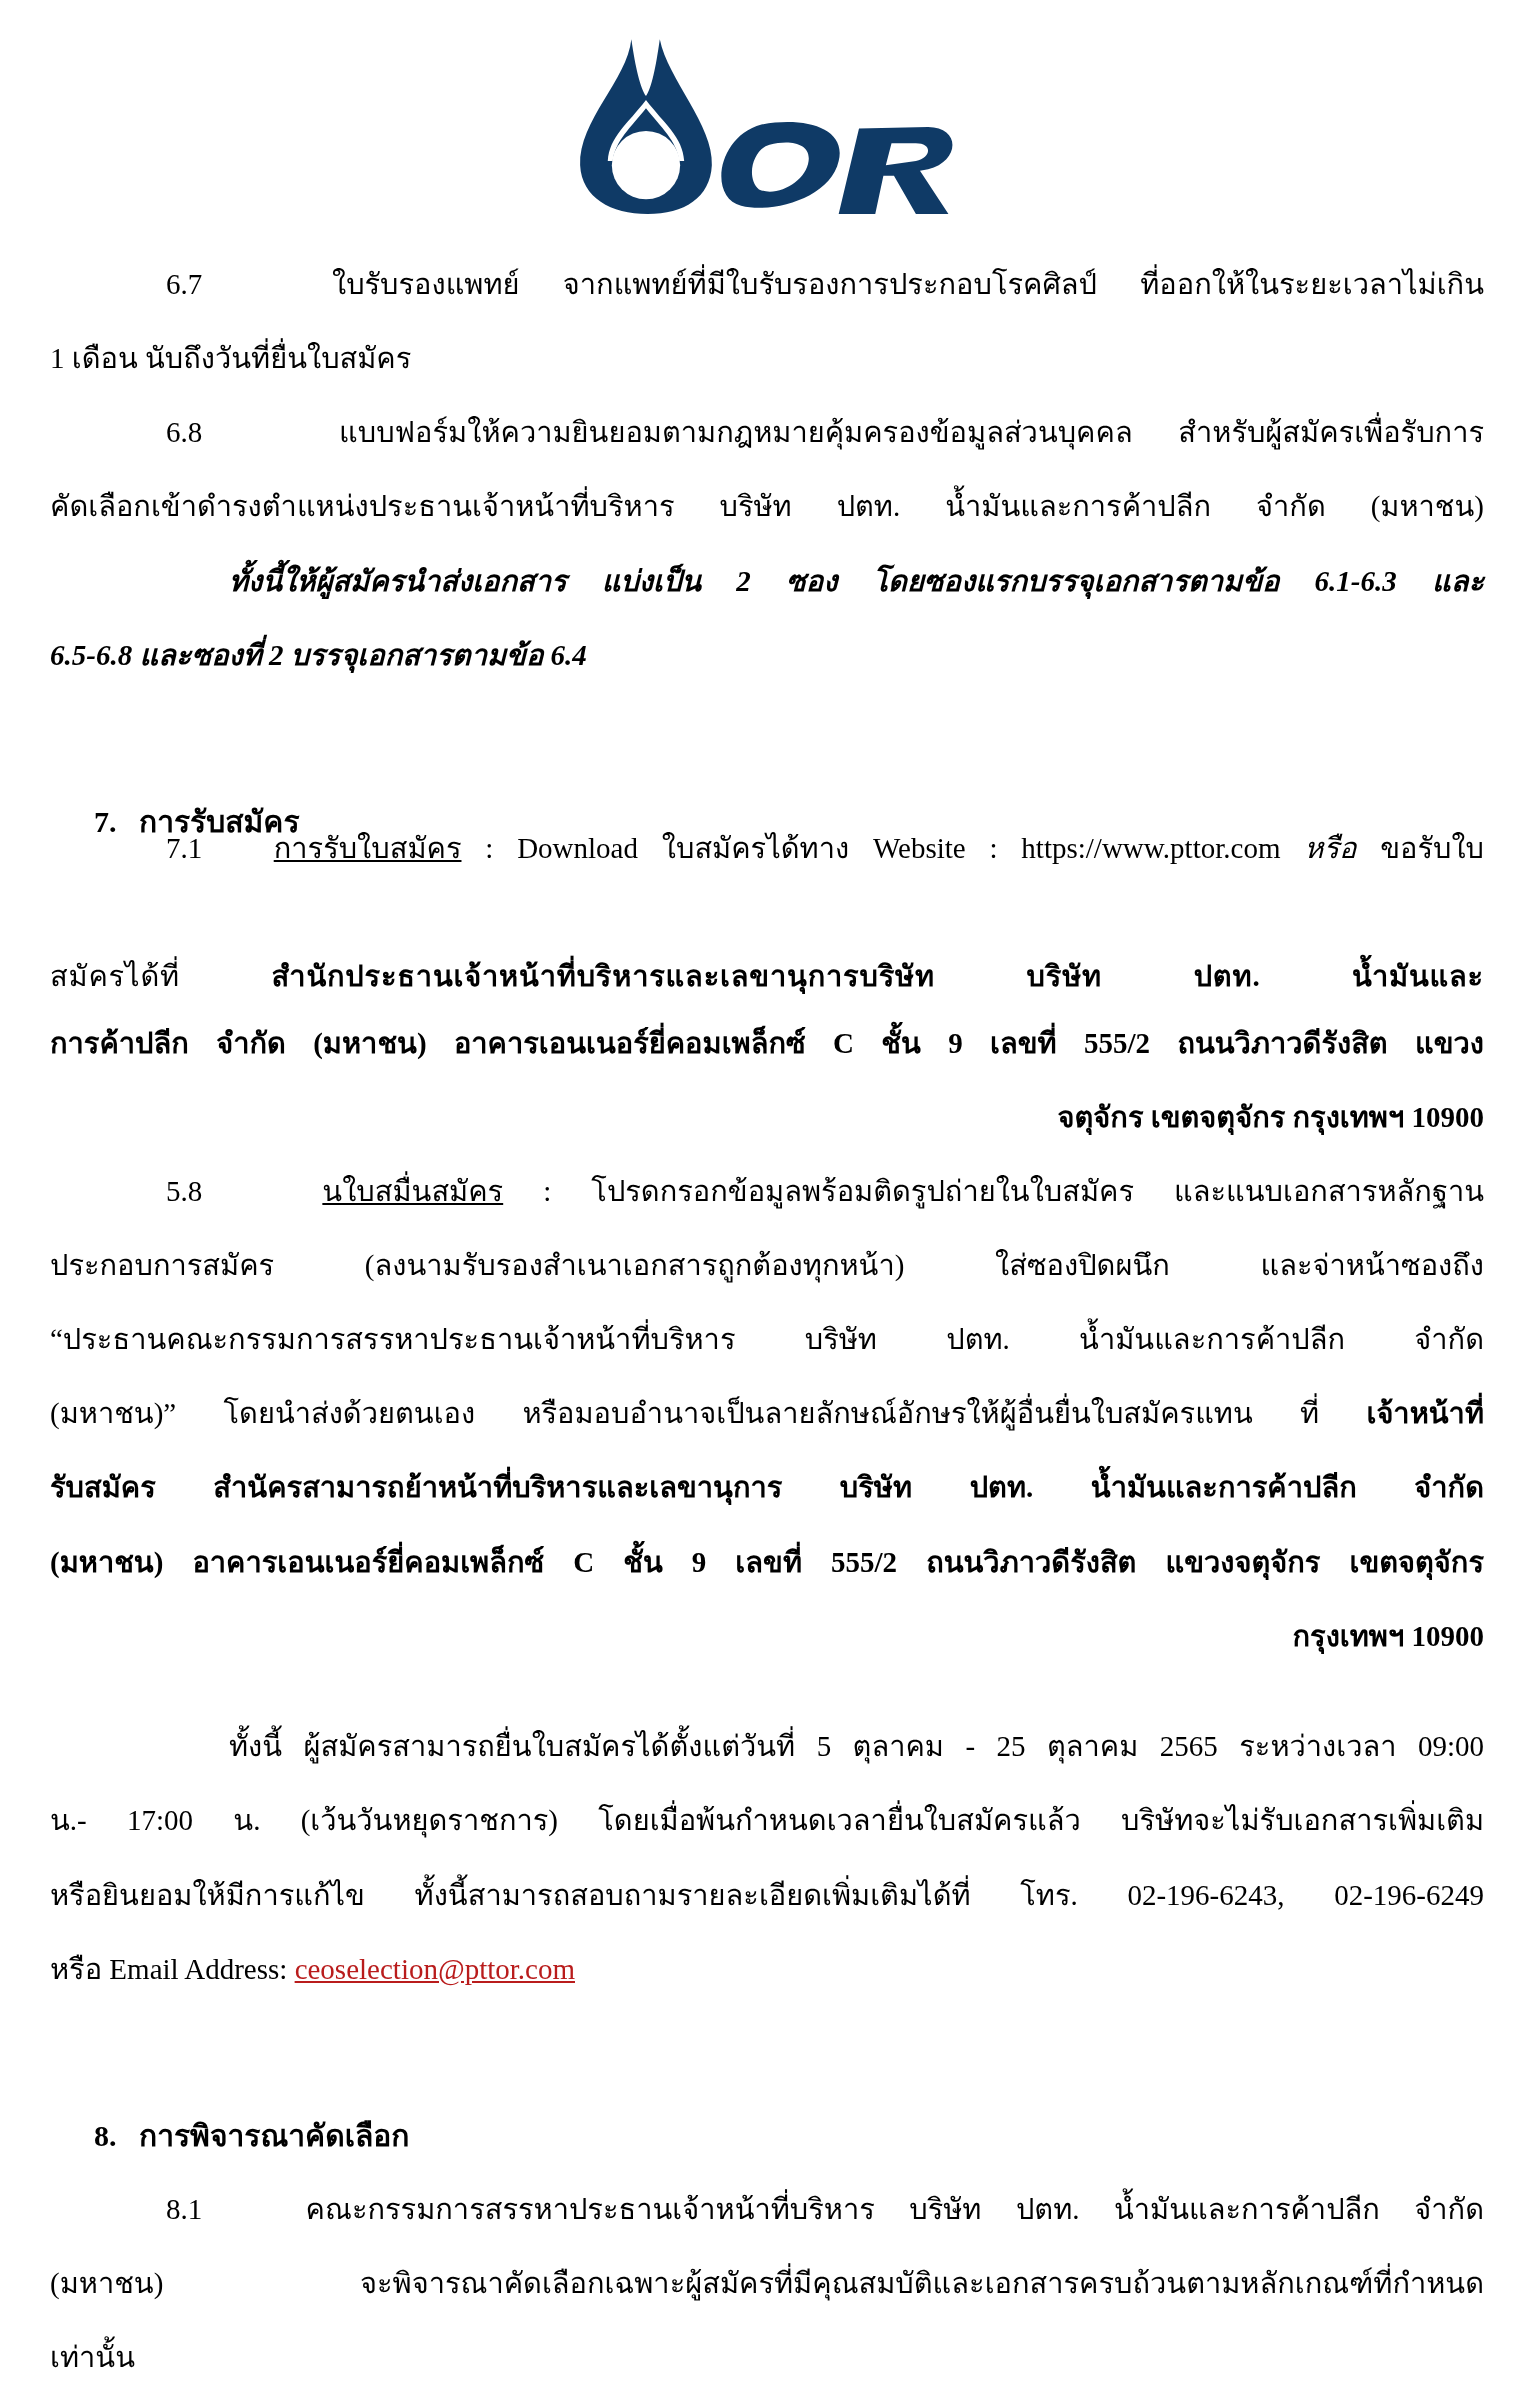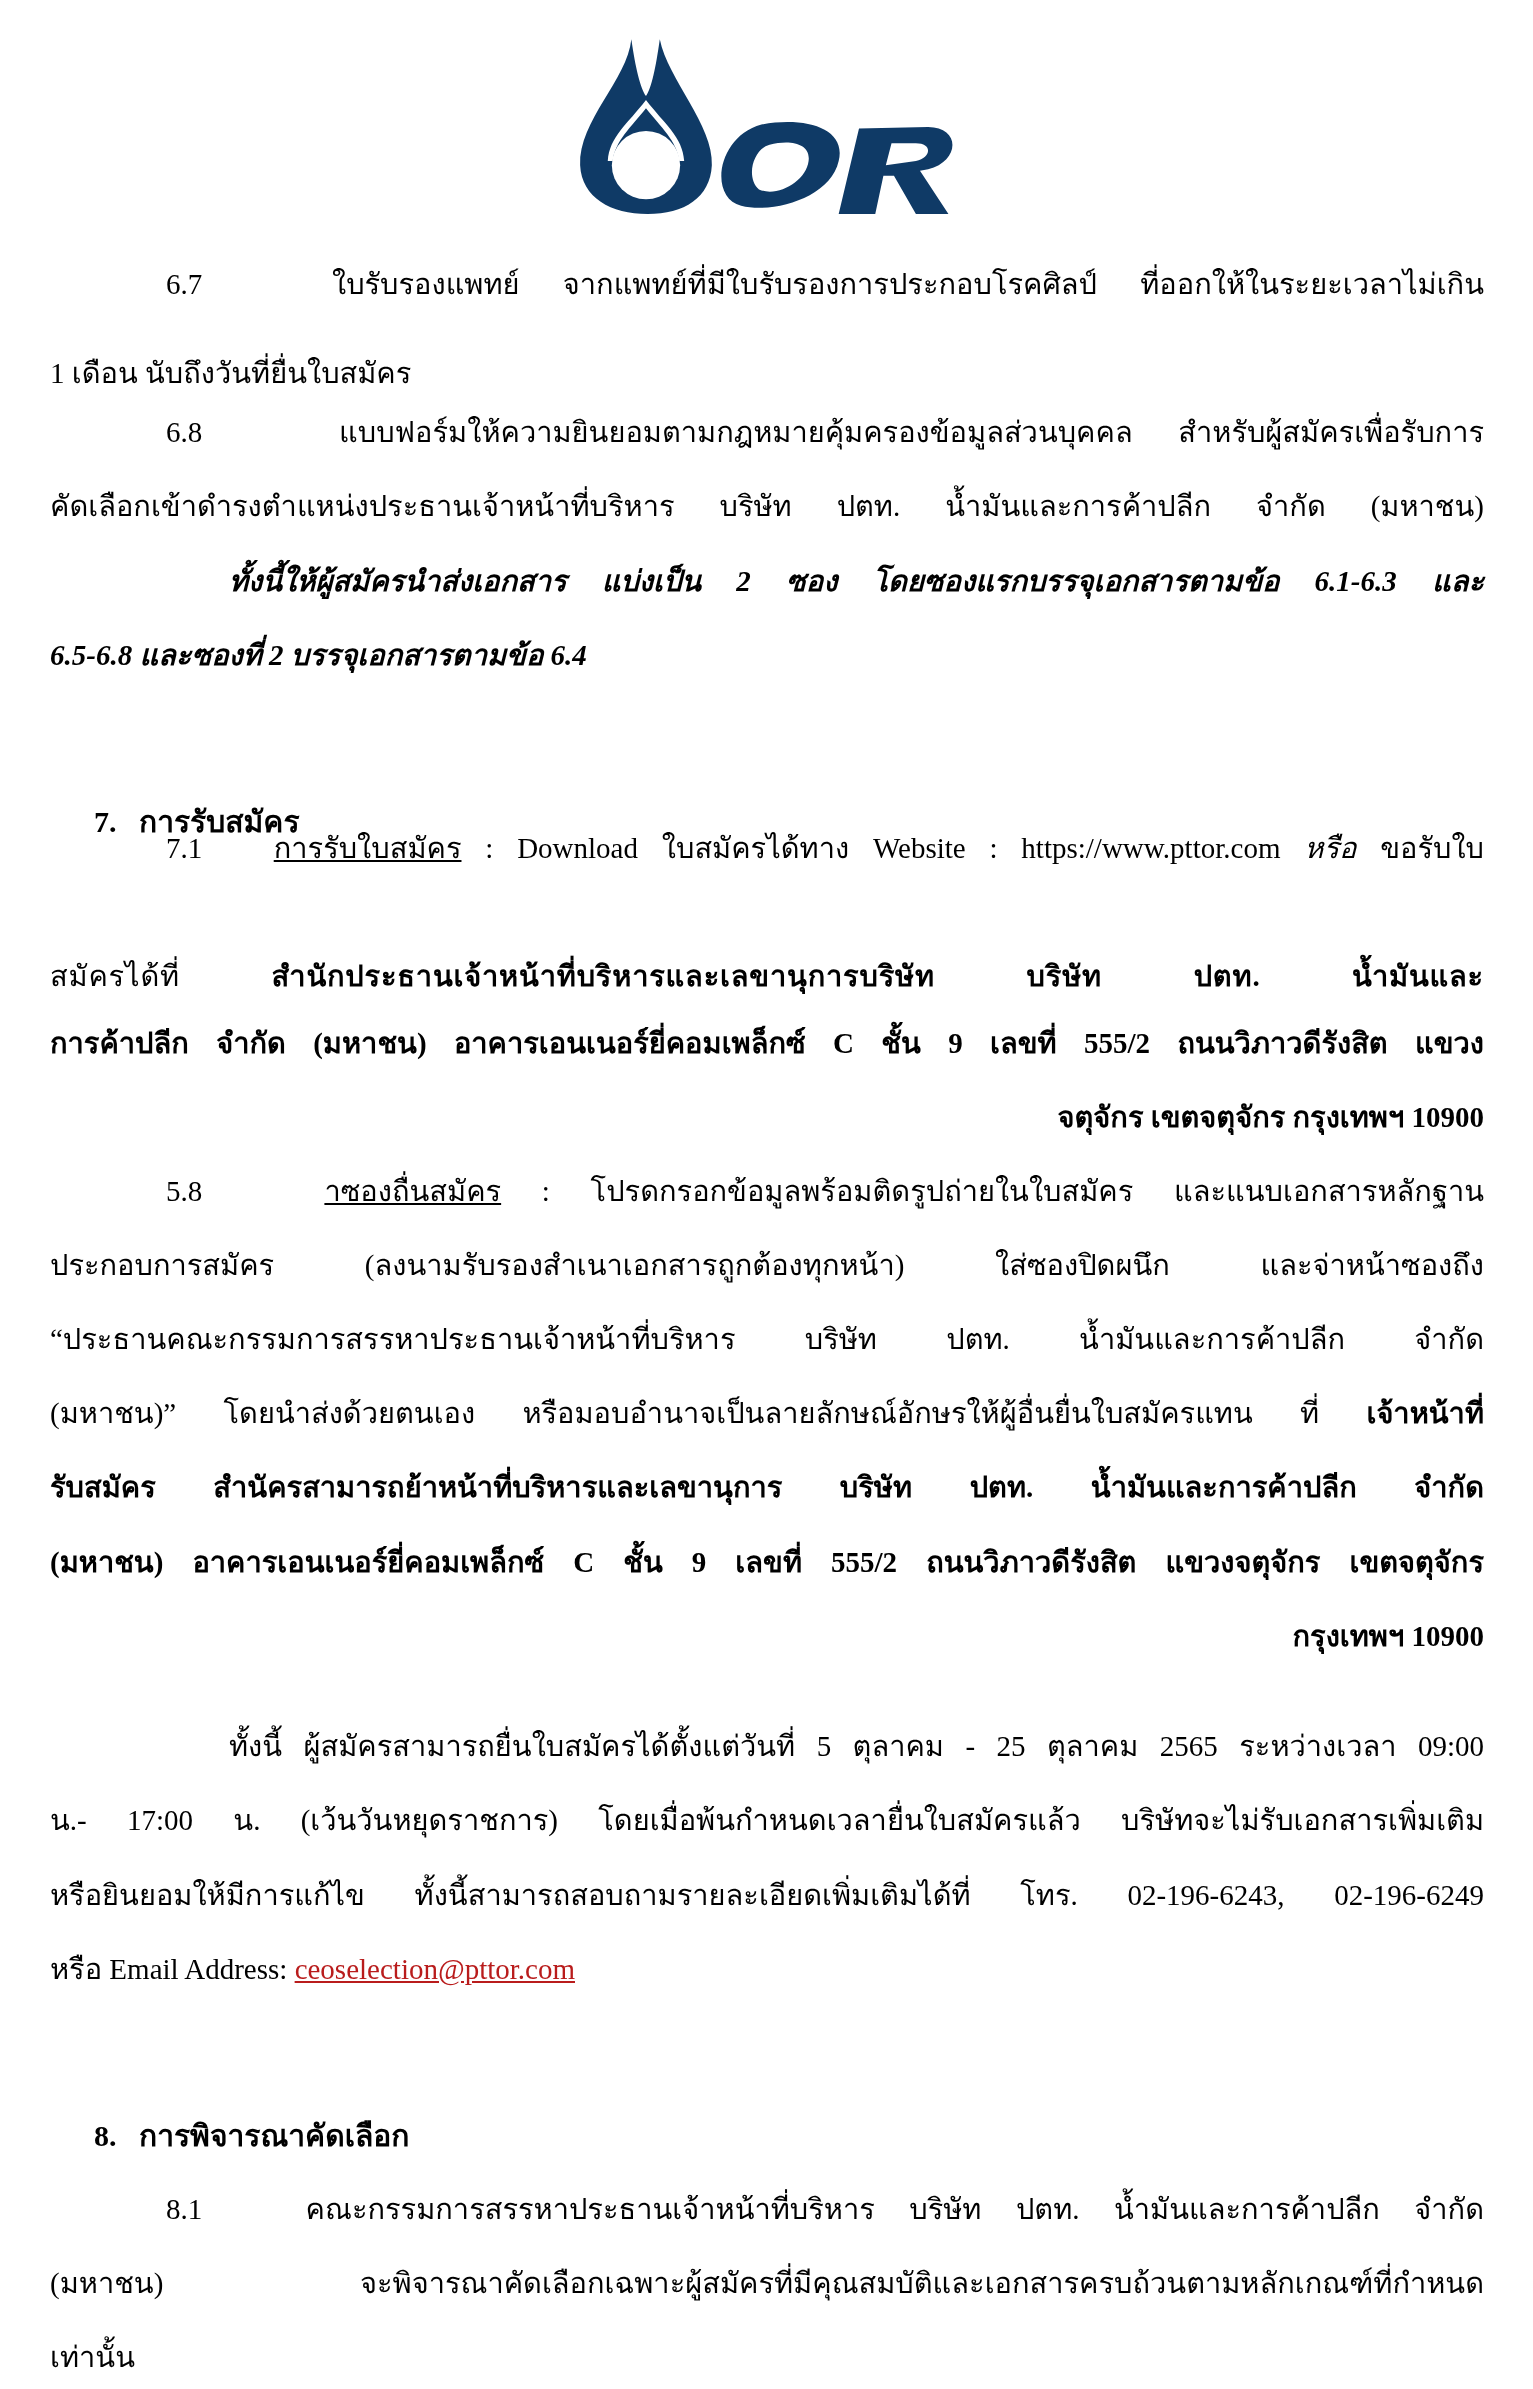--- a/index.html
+++ b/index.html
@@ -29,21 +29,21 @@
       <path d="M235 115 C 290 105, 340 120, 330 160 C 320 205, 250 225, 210 215 C 170 205, 180 130, 235 115 Z M245 140 C 225 145, 215 180, 232 195 C 255 205, 290 185, 293 160 C 296 138, 270 133, 245 140 Z"></path>
 
       <path d="M355 120 L 440 118 C 480 118, 480 160, 440 170 L 430 172 L 465 225 L 425 225 L 398 178 L 385 178 L 375 225 L 330 225 Z M395 138 L 388 165 L 425 160 C 445 155, 445 138, 425 138 Z"></path>
     </g>
   </svg>
 </div>
 
 <div class="line just" style="top:266px; padding-left:116px; left:50px;">
   <span>6.7</span>&nbsp;&nbsp;&nbsp;<span>ใบรับรองแพทย์ จากแพทย์ที่มีใบรับรองการประกอบโรคศิลป์ ที่ออกให้ในระยะเวลาไม่เกิน</span>
 </div>
-<div class="line" style="top:340px;margin-top:15px;">1 เดือน นับถึงวันที่ยื่นใบสมัคร</div>
+<div class="line" style="top:340px;">1 เดือน นับถึงวันที่ยื่นใบสมัคร</div>
 
 <div class="line just" style="top:414px; padding-left:116px;">
   <span>6.8</span>&nbsp;&nbsp;&nbsp;<span>แบบฟอร์มให้ความยินยอมตามกฎหมายคุ้มครองข้อมูลส่วนบุคคล  สำหรับผู้สมัครเพื่อรับการ</span>
 </div>
 <div class="line just" style="top:488px;">คัดเลือกเข้าดำรงตำแหน่งประธานเจ้าหน้าที่บริหาร บริษัท ปตท. น้ำมันและการค้าปลีก จำกัด (มหาชน)</div>
 
 <div class="line just bi" style="top:563px; padding-left:179px;">ทั้งนี้ให้ผู้สมัครนำส่งเอกสาร แบ่งเป็น 2 ซอง โดยซองแรกบรรจุเอกสารตามข้อ 6.1-6.3 และ</div>
 <div class="line bi" style="top:637px;">6.5-6.8 และซองที่ 2 บรรจุเอกสารตามข้อ 6.4</div>
 
 <div class="line head" style="top:803px; left:94px;">
@@ -53,21 +53,21 @@
 <div class="line just" style="top:830px; padding-left:116px;">
   <span>7.1</span>&nbsp;&nbsp;&nbsp;<span class="u">การรับใบสมัคร</span><span> : Download ใบสมัครได้ทาง Website : https://www.pttor.com </span><span class="i">หรือ</span><span> ขอรับใบ</span>
 </div>
 <div class="line just" style="top:958px; letter-spacing:0.8px;">
   <span>สมัครได้ที่ </span><span class="b">สำนักประธานเจ้าหน้าที่บริหารและเลขานุการบริษัท บริษัท ปตท. น้ำมันและ</span>
 </div>
 <div class="line just b" style="top:1025px;">การค้าปลีก จำกัด (มหาชน) อาคารเอนเนอร์ยี่คอมเพล็กซ์ C ชั้น 9 เลขที่ 555/2 ถนนวิภาวดีรังสิต แขวง</div>
 <div class="line b" style="top:1099px;">จตุจักร เขตจตุจักร กรุงเทพฯ 10900</div>
 
 <div class="line just" style="top:1173px; padding-left:116px;">
-  <span>5.8</span>&nbsp;&nbsp;&nbsp;<span class="u">าซองถื่นสมัคร</span><span> : โปรดกรอกข้อมูลพร้อมติดรูปถ่ายในใบสมัคร และแนบเอกสารหลักฐาน</span>
+  <span>5.8</span>&nbsp;&nbsp;&nbsp;<span class="u">นใบสมื่นสมัคร</span><span> : โปรดกรอกข้อมูลพร้อมติดรูปถ่ายในใบสมัคร และแนบเอกสารหลักฐาน</span>
 </div>
 <div class="line just" style="top:1247px;">ประกอบการสมัคร (ลงนามรับรองสำเนาเอกสารถูกต้องทุกหน้า) ใส่ซองปิดผนึก และจ่าหน้าซองถึง</div>
 <div class="line just" style="top:1321px;">“ประธานคณะกรรมการสรรหาประธานเจ้าหน้าที่บริหาร บริษัท ปตท. น้ำมันและการค้าปลีก จำกัด</div>
 <div class="line just" style="top:1395px;">
   <span>(มหาชน)” โดยนำส่งด้วยตนเอง หรือมอบอำนาจเป็นลายลักษณ์อักษรให้ผู้อื่นยื่นใบสมัครแทน ที่ </span><span class="b">เจ้าหน้าที่</span>
 </div>
 <div class="line just b" style="top:1469px;">รับสมัคร สำนัครสามารถย้าหน้าที่บริหารและเลขานุการ บริษัท ปตท. น้ำมันและการค้าปลีก จำกัด</div>
 <div class="line just b" style="top:1544px;">(มหาชน) อาคารเอนเนอร์ยี่คอมเพล็กซ์ C ชั้น 9 เลขที่ 555/2 ถนนวิภาวดีรังสิต แขวงจตุจักร เขตจตุจักร</div>
 <div class="line b" style="top:1618px;margin-left:40px;">กรุงเทพฯ 10900</div>
 

